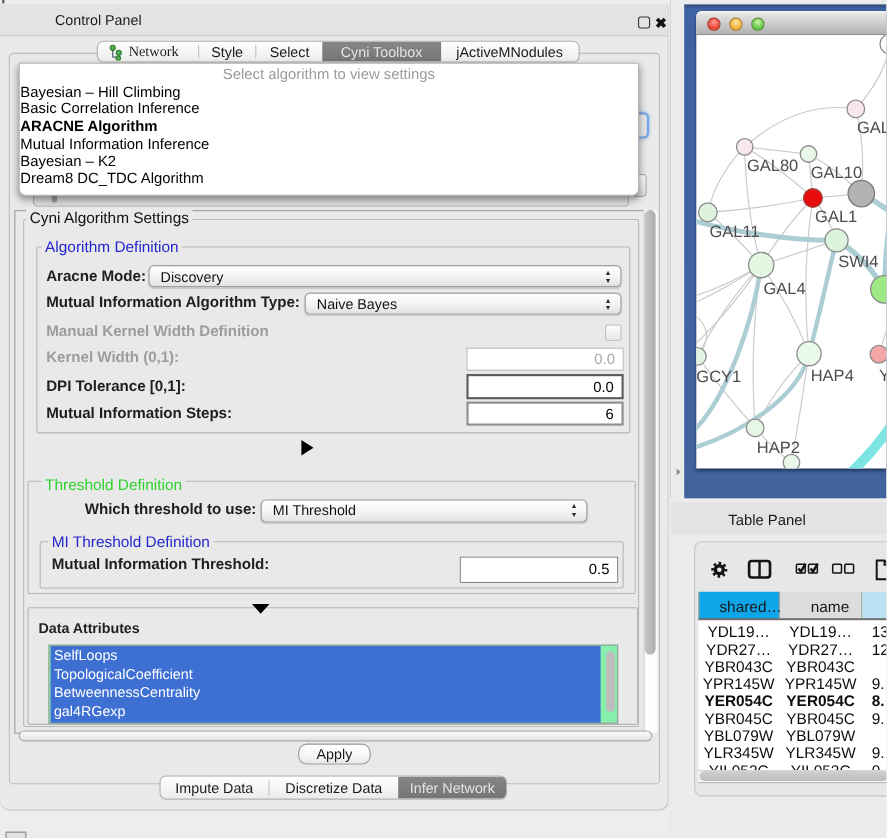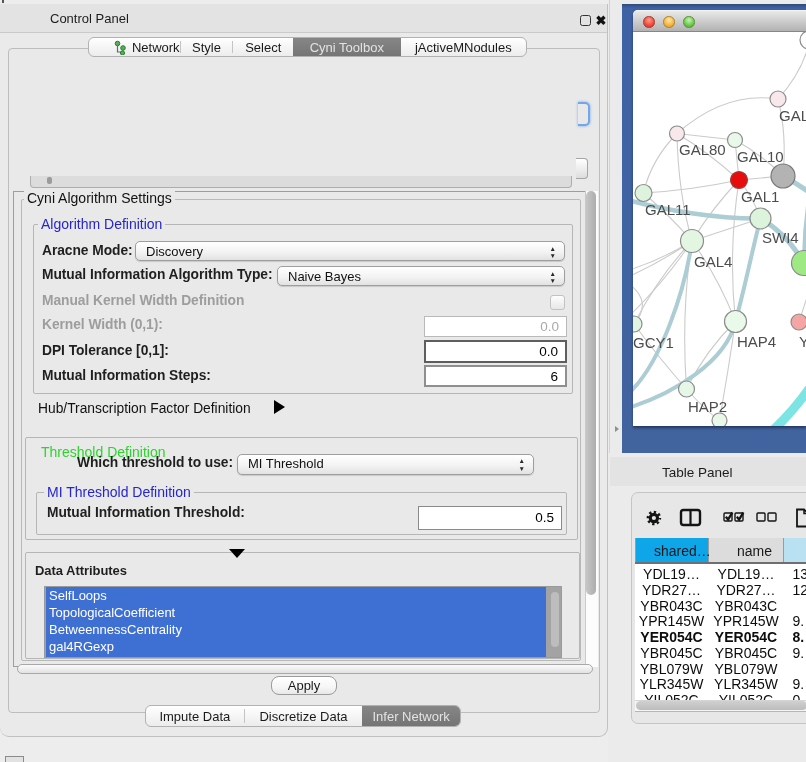--- a/index.html
+++ b/index.html
@@ -21,21 +21,21 @@
   #scrollpane{left:13px;top:187px;width:585px;height:476px;border:1px solid #9d9d9d;box-sizing:border-box;background:#e9e9e9;}
   .grp{position:absolute;border:1px solid #b6b6b6;border-radius:2px;box-sizing:border-box;}
   .grplabel{position:absolute;font-size:14px;background:#e9e9e9;padding:0 3px;white-space:nowrap;}
   .blab{position:absolute;font-size:13.8px;letter-spacing:-0.05px;font-weight:bold;color:#1f1f1f;white-space:nowrap;}
   .glab{color:#9d9d9d !important;}
   .combo{position:absolute;box-sizing:border-box;height:20px;border:1px solid #9e9e9e;border-radius:5px;background:linear-gradient(#ffffff,#f3f3f3 55%,#e2e2e2);box-shadow:0 1px 1px rgba(0,0,0,.14);font-size:13px;color:#111;}
   .combo .ct{position:absolute;left:10px;top:1.8px;}
   .arrows{position:absolute;right:8px;top:2.5px;font-size:6.5px;color:#2a2a2a;line-height:7.5px;text-align:center;}
   .tf{position:absolute;box-sizing:border-box;background:#fff;font-size:13.5px;text-align:right;padding-right:7px;}
   
-  #attrlist{left:44px;top:581.5px;width:518px;height:72.5px;background:#a3a3a3;border:1px solid #9a9a9a;box-sizing:border-box;overflow:hidden;}
+  #attrlist{left:44px;top:581.5px;width:518px;height:72.5px;background:#86efac;border:1px solid #9a9a9a;box-sizing:border-box;overflow:hidden;}
   #attrsel{position:absolute;left:1px;top:0px;width:497px;height:80px;background:#3e6fd3;color:#fff;font-size:13px;line-height:17.2px;padding-left:3px;}
   
   .sbtrack{position:absolute;background:#fcfcfc;}
   .sbthumb{position:absolute;background:linear-gradient(90deg,#c6c6c6,#adadad);border-radius:5px;}
   
   #applybtn{left:271px;top:672px;width:66px;height:19px;border:1px solid #9b9b9b;border-radius:8px;background:linear-gradient(#ffffff,#f6f6f6 60%,#e8e8e8);text-align:center;font-size:13px;color:#1a1a1a;line-height:18px;box-sizing:border-box;}
   
   #dropdown{left:17px;top:52.5px;width:564px;height:121px;background:#fff;border:1px solid #b5b5b5;border-radius:1px 1px 6px 6px;box-shadow:0 3px 7px rgba(0,0,0,.38);box-sizing:border-box;font-size:13.5px;color:#000;}
   #dropdown .ph{color:#9b9b9b;text-align:center;padding-top:2.5px;height:15.5px;}
   #dropdown .it{height:15.75px;line-height:15.75px;padding-left:0.5px;}
@@ -63,21 +63,21 @@
   <div id="cp" class="abs">
     <div id="cp-title" class="abs">
         <span>Control Panel</span>
       <div class="flbtn" style="left:580px;top:11px;"></div>
       <div class="xbtn" style="left:595.5px;top:8.5px;">✖</div>
     </div>
 
     <div id="content" class="abs"></div>
 
     <div class="pill abs" style="left:88px;top:33px;width:439px;height:20px;">
-      <div class="tb" style="width:91px;justify-content:flex-end;padding-left:10px;box-sizing:border-box;"><svg width="13" height="15" viewBox="0 0 13 15" style="margin-right:5px;">
+      <div class="tb" style="width:91px;justify-content:flex-start;padding-left:10px;box-sizing:border-box;font-family:Liberation Serif, serif;"><svg width="13" height="15" viewBox="0 0 13 15" style="margin-right:5px;">
             <path d="M3.5 5.5 L3.5 12 L8.5 12" stroke="#5a6b7a" stroke-width="1.2" fill="none"></path>
             <circle cx="3.5" cy="3.5" r="2.3" fill="#55b055" stroke="#2e7d32" stroke-width="1"></circle>
             <circle cx="9" cy="8" r="2.3" fill="#55b055" stroke="#2e7d32" stroke-width="1"></circle>
             <circle cx="8.5" cy="13" r="2.1" fill="#55b055" stroke="#2e7d32" stroke-width="1"></circle>
           </svg>Network</div>
       <div class="sep"></div>
       <div class="tb" style="width:52px;">Style</div>
       <div class="sep"></div>
       <div class="tb" style="width:60px;">Select</div>
       <div class="tb sel" style="width:108px;">Cyni Toolbox</div>
@@ -115,25 +115,24 @@
 
     <div class="blab glab" style="left:42px;top:313px;">Kernel Width (0,1):</div>
     <div class="tf" style="left:424px;top:311.5px;width:143px;height:21px;border:1px solid #b9b9b9;color:#a9a9a9;line-height:20px;">0.0</div>
 
     <div class="blab" style="left:42px;top:339px;">DPI Tolerance [0,1]:</div>
     <div class="tf" style="left:424px;top:336px;width:143px;height:23px;border:2px solid #5e5e5e;color:#000;line-height:20px;">0.0</div>
 
     <div class="blab" style="left:42px;top:364px;text-align:center;">Mutual Information Steps:</div>
     <div class="tf" style="left:424px;top:361px;width:143px;height:22px;border:2px solid #8f8f8f;color:#000;line-height:19px;">6</div>
 
-    <div class="abs" style="left:38px;top:396.5px;font-size:13.8px;color:#111;">Hub/Transcription Factor Definition</div>
     <div class="abs" style="left:274px;top:395.5px;width:0;height:0;border-top:7.5px solid transparent;border-bottom:7.5px solid transparent;border-left:11px solid #000;"></div>
 
     <div class="grp" style="left:25px;top:432.5px;width:553px;height:103.5px;"></div>
-    <div class="grplabel" style="left:38px;top:440px;color:#2ed32e;">Threshold Definition</div>
+    <div class="grplabel" style="left:38px;top:428px;color:#2ed32e;">Threshold Definition</div>
 
     <div class="blab" style="left:77px;top:451px;">Which threshold to use:</div>
     <div class="combo" style="left:237px;top:449.5px;width:297px;height:21px;">
         <span class="ct">MI Threshold</span>
         <span class="arrows">▲<br>▼</span>
       </div>
 
     <div class="grp" style="left:36px;top:488px;width:531px;height:43px;"></div>
     <div class="grplabel" style="left:44px;top:479.5px;color:#2525cf;">MI Threshold Definition</div>
 
@@ -155,20 +154,29 @@
 
     <div id="applybtn" class="abs">Apply</div>
 
     <div class="pill abs" style="left:145px;top:701px;width:316px;height:22px;">
       <div class="tb" style="width:98px;">Impute Data</div>
       <div class="sep"></div>
       <div class="tb" style="width:118px;">Discretize Data</div>
       <div class="tb sel" style="width:98px;">Infer Network</div>
     </div>
 
+    <div id="dropdown" class="abs">
+      <div class="ph">Select algorithm to view settings</div>
+      <div class="it">Bayesian – Hill Climbing</div>
+      <div class="it">Basic Correlation Inference</div>
+      <div class="it" style="font-weight:bold;">ARACNE Algorithm</div>
+      <div class="it">Mutual Information Inference</div>
+      <div class="it">Bayesian – K2</div>
+      <div class="it">Dream8 DC_TDC Algorithm</div>
+    </div>
   </div>
 
   <div id="rightbg" class="abs"></div>
   <div class="abs" style="left:609px;top:0;width:1px;height:453px;background:#d4d4d4;"></div>
   <div class="abs" style="left:615px;top:426px;width:0;height:0;border-top:3px solid transparent;border-bottom:3px solid transparent;border-left:4px solid #8f8f8f;"></div>
   <div id="blueframe" class="abs"></div>
   <div id="macwin" class="abs">
     <div id="mactitle" class="abs">
       <div class="light" style="left:10px;background:radial-gradient(circle at 50% 32%,#ff9a90,#ee4b3c 60%,#c33225);border:1px solid #a8352a;"></div>
       <div class="light" style="left:30px;background:radial-gradient(circle at 50% 32%,#ffe9a8,#f5b43d 60%,#d4922a);border:1px solid #b2802b;"></div>

